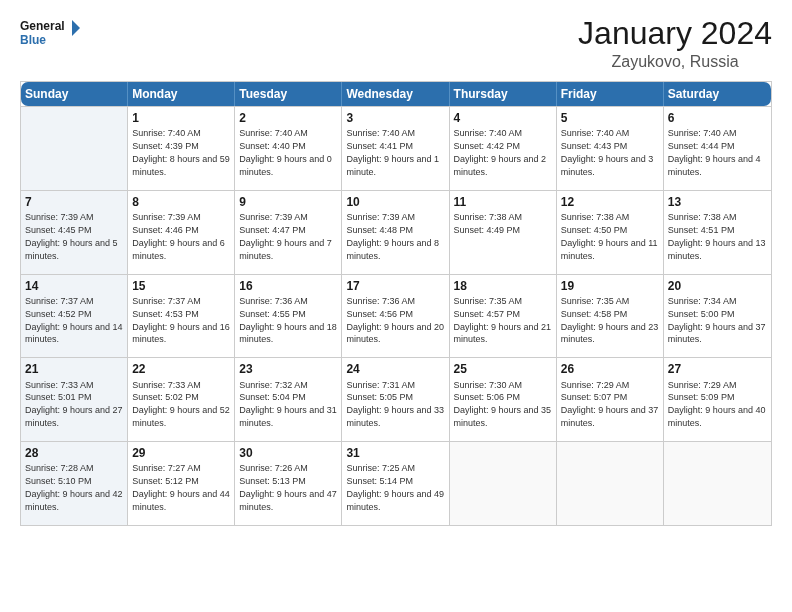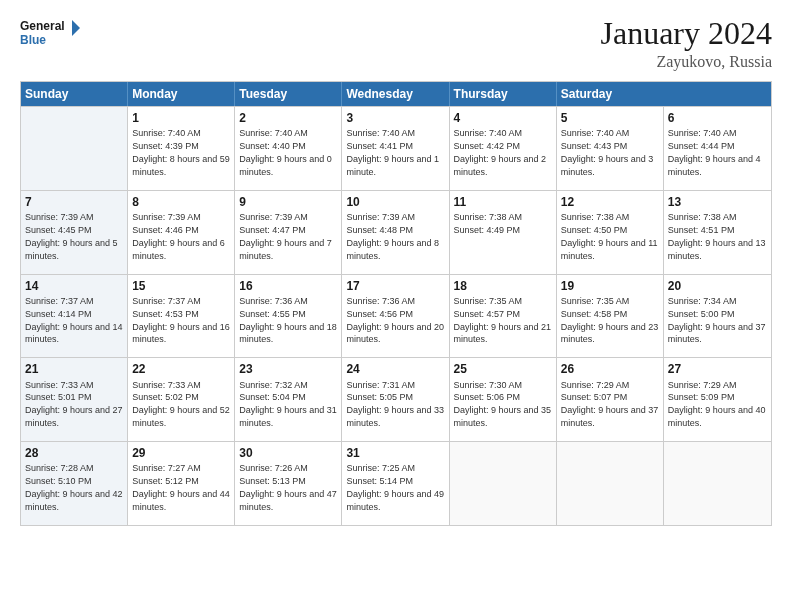--- a/index.html
+++ b/index.html
@@ -22,22 +22,21 @@
       justify-content: space-between;
       align-items: flex-start;
       margin-bottom: 10px;
     }
     .logo {
       display: flex;
       align-items: center;
       gap: 4px;
     }
     .title-block {
-      text-align: right;
-      font-family: Liberation Serif, serif;
+      text-align: center;
     }
     .main-title {
       font-size: 32px;
       font-weight: 300;
       color: #1a1a1a;
       line-height: 1.1;
     }
     .subtitle {
       font-size: 16px;
       color: #555;
@@ -46,20 +45,21 @@
     .calendar {
       flex: 1;
       display: flex;
       flex-direction: column;
       border: 1px solid #ccc;
     }
     .cal-header {
       display: grid;
       grid-template-columns: repeat(7, 1fr);
       background: #2c6fad;
+      border-radius: 7px;
     }
     .cal-header-cell {
       color: #fff;
       font-size: 12px;
       font-weight: bold;
       padding: 5px 4px;
       text-align: left;
       border-right: 1px solid #5590c4;
     }
     .cal-header-cell:last-child { border-right: none; }
@@ -117,20 +117,21 @@
     </div>
   </div>
 
   <div class="calendar">
     <div class="cal-header">
     <div class="cal-header-cell">Sunday</div>
         <div class="cal-header-cell">Monday</div>
         <div class="cal-header-cell">Tuesday</div>
         <div class="cal-header-cell">Wednesday</div>
         <div class="cal-header-cell">Thursday</div>
+        <div class="cal-header-cell">Friday</div>
         <div class="cal-header-cell">Saturday</div>
       </div>
     <div class="cal-body">
     <div class="cal-row">
           <div class="cal-cell shaded empty"></div>
           <div class="cal-cell">
         <span class="day-num">1</span>
         <span class="cell-text">Sunrise: 7:40 AM</span><br>
         <span class="cell-text">Sunset: 4:39 PM</span><br>
         <span class="cell-text">Daylight: 8 hours and 59 minutes.</span>
@@ -206,21 +207,21 @@
         <span class="day-num">13</span>
         <span class="cell-text">Sunrise: 7:38 AM</span><br>
         <span class="cell-text">Sunset: 4:51 PM</span><br>
         <span class="cell-text">Daylight: 9 hours and 13 minutes.</span>
       </div>
         </div>
         <div class="cal-row">
           <div class="cal-cell shaded">
         <span class="day-num">14</span>
         <span class="cell-text">Sunrise: 7:37 AM</span><br>
-        <span class="cell-text">Sunset: 4:14 PM</span><br>
+        <span class="cell-text">Sunset: 4:52 PM</span><br>
         <span class="cell-text">Daylight: 9 hours and 14 minutes.</span>
       </div>
           <div class="cal-cell">
         <span class="day-num">15</span>
         <span class="cell-text">Sunrise: 7:37 AM</span><br>
         <span class="cell-text">Sunset: 4:53 PM</span><br>
         <span class="cell-text">Daylight: 9 hours and 16 minutes.</span>
       </div>
           <div class="cal-cell">
         <span class="day-num">16</span>

